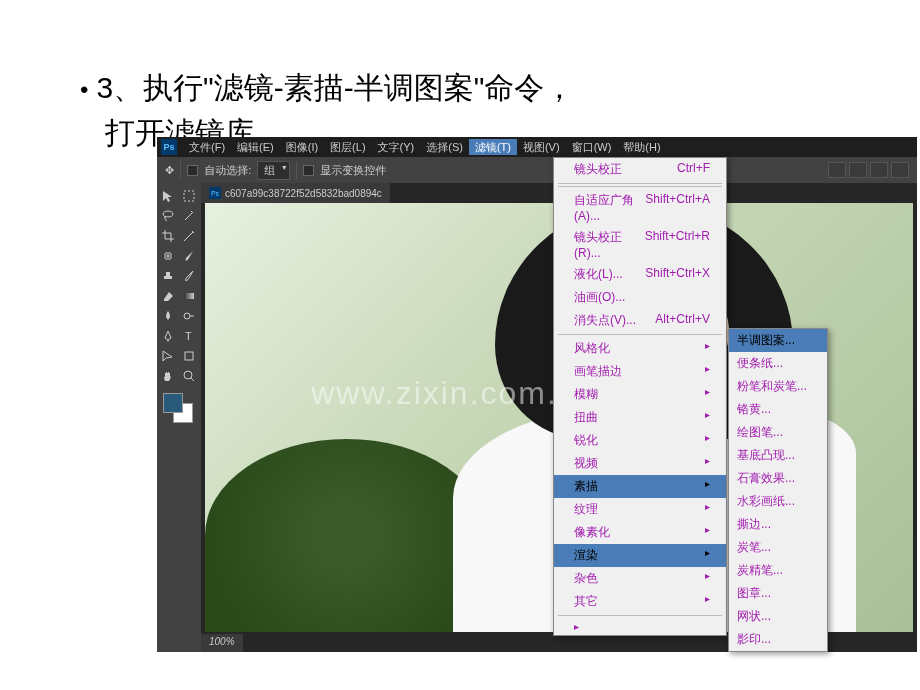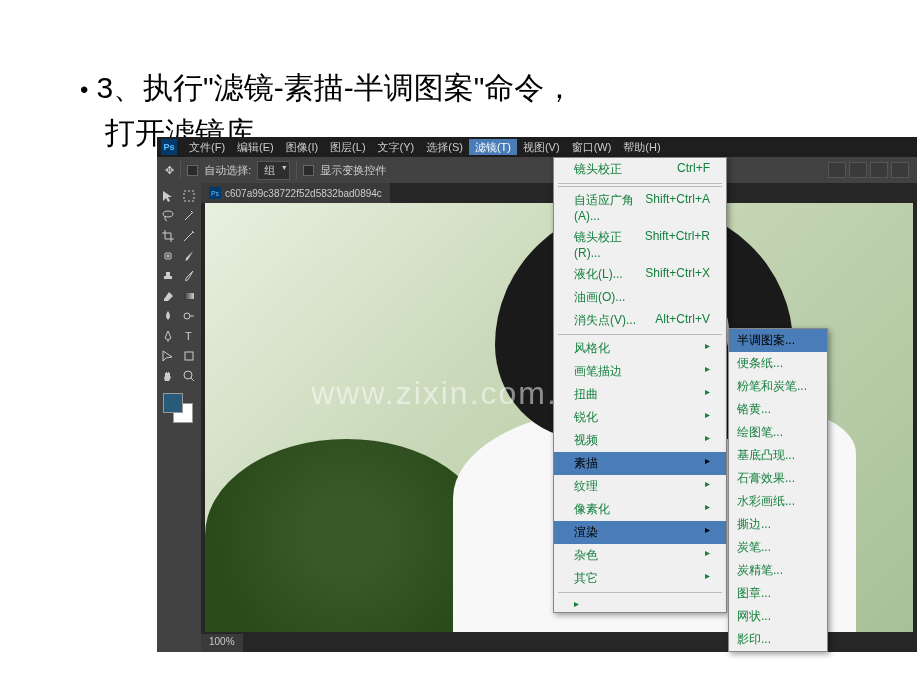--- a/index.html
+++ b/index.html
@@ -28,23 +28,23 @@
 .canvas-area { flex: 1; background: #262626; position: relative; overflow: hidden; }
 .doc-tab { background: #3a3a3a; height: 20px; display: flex; align-items: center; padding: 0 8px; font-size: 10px; color: #ccc; width: fit-content; }
 .doc-tab .ps-mini { width: 12px; height: 12px; background: #013a6b; margin-right: 4px; display: inline-flex; align-items: center; justify-content: center; font-size: 7px; color: #5fbfff; }
 .canvas { position: absolute; top: 20px; left: 4px; right: 4px; bottom: 20px; background: linear-gradient(135deg, #e8f0e0 0%, #c8d8b8 40%, #a8c098 100%); overflow: hidden; }
 .photo-subject { position: absolute; top: 0; left: 35%; width: 60%; height: 100%; }
 .hair { position: absolute; top: 0; left: 10%; width: 70%; height: 55%; background: #1a1a1a; border-radius: 50% 50% 20% 30% / 60% 60% 40% 40%; }
 .face { position: absolute; top: 15%; left: 30%; width: 35%; height: 30%; background: #f0d5b8; border-radius: 50%; }
 .shirt { position: absolute; top: 48%; left: 0; width: 95%; height: 52%; background: #f8f8f8; border-radius: 40% 20% 0 0; }
 .foliage { position: absolute; bottom: 0; left: 0; width: 40%; height: 45%; background: radial-gradient(circle, #3a5a2a 20%, #2a4a1a 80%); border-radius: 50% 50% 0 0; }
 .watermark { position: absolute; top: 40%; left: 15%; font-size: 32px; color: rgba(255,255,255,0.5); letter-spacing: 2px; pointer-events: none; }
-.status { position: absolute; bottom: 0; left: 0; height: 18px; background: #3a3a3a; font-size: 10px; color: #ccc; padding: 2px 8px; }
+.status { position: absolute; bottom: 0; left: 0; height: 18px; background: #3a3a3a; font-size: 10px; color: #ccc; padding: 2px 8px; font-style: italic; }
 .dropdown-menu { position: absolute; top: 20px; left: 396px; width: 174px; background: #f0f0f0; border: 1px solid #888; box-shadow: 2px 2px 6px rgba(0,0,0,0.4); font-size: 12px; }
-.menu-row { display: flex; justify-content: space-between; padding: 3px 16px 3px 20px; color: #15803d; cursor: default; }
+.menu-row { display: flex; justify-content: space-between; padding: 3px 16px 3px 20px; color: #a21caf; cursor: default; }
 .menu-row.hl { background: #4a7db8; color: #000000; }
 .menu-row.arrow::after { content: '▸'; font-size: 10px; }
 .menu-sep { height: 1px; background: #bbb; margin: 2px 4px; }
 .submenu { position: absolute; top: 170px; left: 174px; width: 100px; background: #f0f0f0; border: 1px solid #888; box-shadow: 2px 2px 6px rgba(0,0,0,0.4); font-size: 12px; }
 .submenu .menu-row { padding: 3px 8px; }
 </style>
 </head>
 <body>
 
 <div class="slide-text">
@@ -235,20 +235,23 @@
       <div class="menu-row">
         <span>消失点(V)...</span>
         <span>Alt+Ctrl+V</span>
       </div>
       <div class="menu-sep"></div>
       <div class="menu-row arrow">
         <span>风格化</span>
       </div>
       <div class="menu-row arrow">
         <span>画笔描边</span>
+      </div>
+      <div class="menu-row arrow">
+        <span>模糊</span>
       </div>
       <div class="menu-row arrow">
         <span>扭曲</span>
       </div>
       <div class="menu-row arrow">
         <span>锐化</span>
       </div>
       <div class="menu-row arrow">
         <span>视频</span>
       </div>

